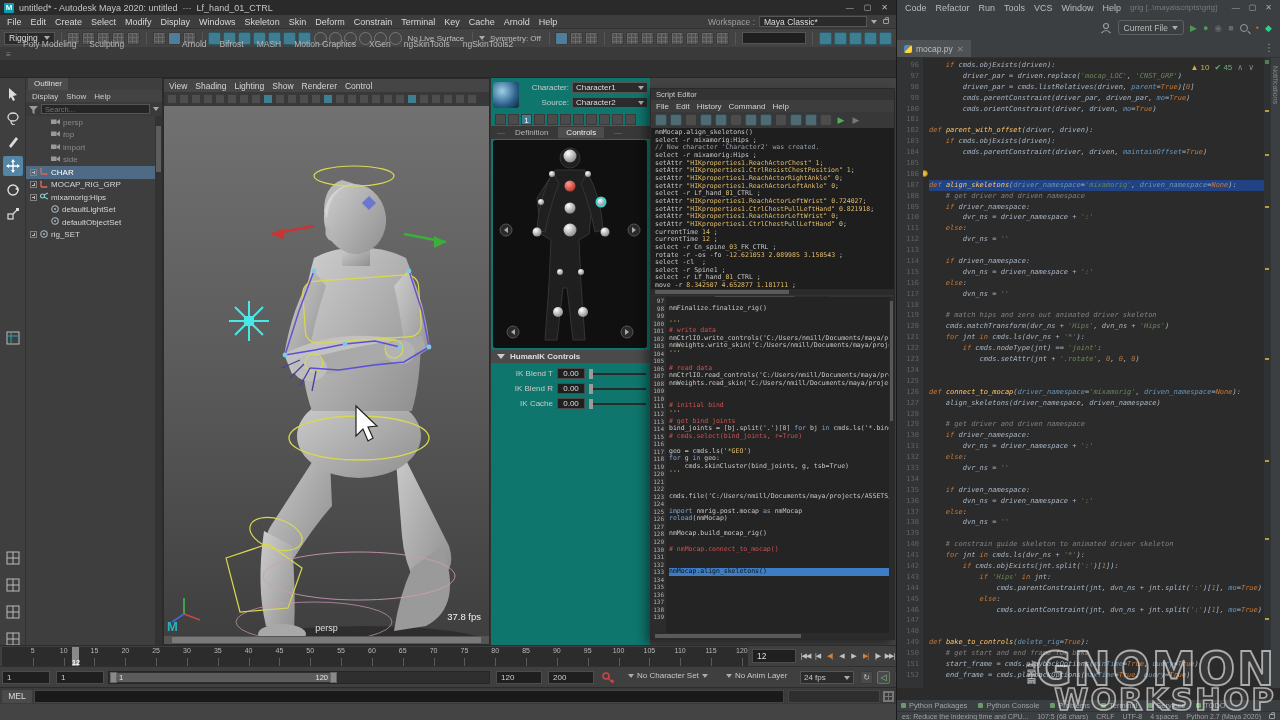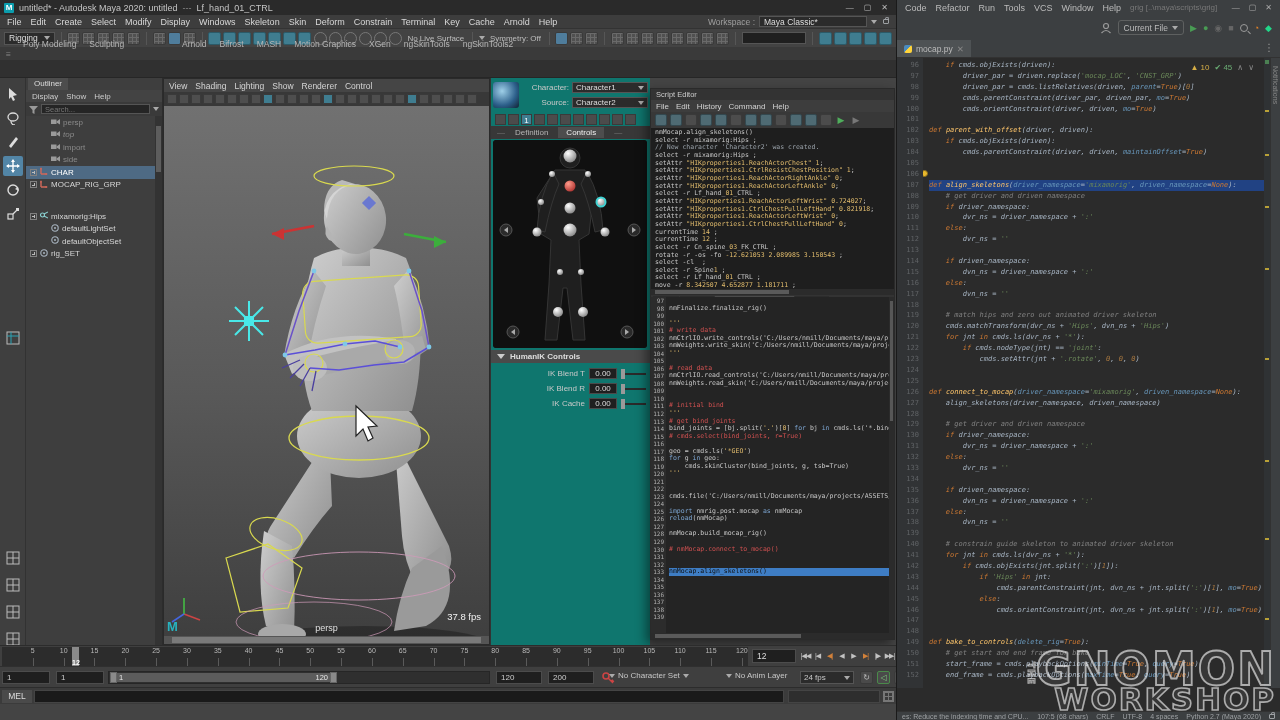--- a/index.html
+++ b/index.html
@@ -106,21 +106,21 @@
     display:flex;align-items:center;gap:10px;padding:0 6px;font-size:8px;color:#b5b5b5;}
   .hik-tabs .active{background:#4d4d4d;color:#eee;padding:1px 8px;}
   .hik-body{position:absolute;left:2px;top:62px;width:154px;height:208px;background:#101010;
     border-radius:3px;}
   .hik-sect{position:absolute;left:0;top:272px;right:0;height:13px;background:#4a4a4a;
     display:flex;align-items:center;gap:5px;padding:0 6px;font-size:8px;font-weight:bold;color:#ddd;}
   .tri-down{width:0;height:0;border-left:4px solid transparent;border-right:4px solid transparent;
     border-top:5px solid #ccc;}
   .hik-sliders{position:absolute;left:0;top:288px;right:0;}
   .slider-row{display:flex;align-items:center;height:15px;gap:4px;padding-right:4px;}
-  .slider-row .lbl{width:62px;text-align:right;font-size:8px;color:#c9c9c9;margin-left:32px;}
+  .slider-row .lbl{width:62px;text-align:right;font-size:8px;color:#c9c9c9;}
   .slider-row .val{width:28px;height:11px;background:#1f1f1f;border:1px solid #4a4a4a;
     font-size:8px;color:#ddd;text-align:center;line-height:10px;}
   .slider-row .track{flex:1;height:2px;background:#2a2a2a;position:relative;}
   .slider-row .handle{position:absolute;left:0;top:-4px;width:4px;height:10px;background:#9a9a9a;}
   
   .se{position:absolute;left:650px;top:10px;width:245px;height:552px;background:#3c3c3c;
     border:1px solid #2a2a2a;box-shadow:-4px 4px 10px rgba(0,0,0,.45);}
   .se-title{height:11px;background:#333;font-size:7.5px;color:#ccc;display:flex;
     align-items:center;padding:0 5px;}
   .se-menus{height:12px;background:#3d3d3d;display:flex;gap:7px;align-items:center;
@@ -523,21 +523,21 @@
             </div>
             <div class="ol-row" style="padding-left: 4px;">
               <span class="expander"></span>
               <span><svg width="8" height="8">
                   <path d="M1,7 V1 M1,7 H7" stroke="#d0685a" stroke-width="1.4" fill="none"></path>
                   <polygon points="1,0 0,2.5 2,2.5" fill="#d0685a"></polygon>
                   <polygon points="8,7 5.5,6 5.5,8" fill="#d0685a"></polygon>
                 </svg></span>
               <span>MOCAP_RIG_GRP</span>
             </div>
-            <div class="ol-row" style="padding-left: 4px; margin-top: 19px;">
+            <div class="ol-row" style="padding-left: 4px;">
               <span class="expander"></span>
               <span><svg width="8" height="8">
                   <circle cx="2.5" cy="4" r="2" fill="none" stroke="#8ad0d0" stroke-width="1.2"></circle>
                   <path d="M4,3 L8,1 M4,5 L8,7" stroke="#8ad0d0" stroke-width="1.1"></path>
                 </svg></span>
               <span>mixamorig:Hips</span>
             </div>
             <div class="ol-row" style="padding-left: 14px;">
               <span style="width: 8px;"></span>
               <span><svg width="8" height="8">
@@ -963,21 +963,21 @@
         </span>
         <span class="rs-handle" style="left:1px;"></span>
         <span class="rs-handle" style="left:221px;"></span>
       </span>
       <span class="rs-field" style="left:496px;width:46px;">120</span>
       <span class="rs-field" style="left:548px;width:46px;">200</span>
       <svg class="abs" style="left:602px;top:5px;" width="13" height="12">
         <circle cx="4" cy="4" r="3" fill="none" stroke="#c44" stroke-width="1.6"></circle>
         <path d="M6,6 L11,11 M9,9 l2,-1 M10,10 l2,-1" stroke="#c44" stroke-width="1.4"></path>
       </svg>
-      <span class="rs-dd" style="left:609px;">
+      <span class="rs-dd" style="left:628px;">
         <span class="caret"></span>
           <span>No Character Set</span>
           <span class="caret"></span>
       </span>
       <span class="rs-dd" style="left:726px;">
         <span class="caret"></span>
           <span>No Anim Layer</span>
       </span>
       <span class="rs-dd" style="left:800px;width:54px;height:13px;background:#2b2b2b;border:1px solid #555;justify-content:space-between;padding:0 3px;display:flex;">
         <span>24 fps</span>
@@ -1117,20 +1117,28 @@
         <div class="mark" style="top: 148px;"></div>
         <div class="mark" style="top: 210px;"></div>
         <div class="mark" style="top: 300px;"></div>
         <div class="mark" style="top: 402px;"></div>
         <div class="mark" style="top: 480px;"></div>
         <div class="mark" style="top: 560px;"></div>
       </div>
     <div class="pc-rightbar">
       <span class="pc-rightlbl">Notifications</span>
     </div>
+    <div class="pc-toolwin" id="pc-toolbtns">
+        <span><span class="twdot"></span>Python Packages</span>
+        <span><span class="twdot"></span>Python Console</span>
+        <span><span class="twdot"></span>Problems</span>
+        <span><span class="twdot"></span>Terminal</span>
+        <span><span class="twdot"></span>Services</span>
+        <span><span class="twdot"></span>TODO</span>
+      </div>
     <div class="pc-status">
       <span class="msg">es: Reduce the indexing time and CPU... (yesterday 3:31 PM)</span>
       <span>107:5 (68 chars)</span>
       <span>CRLF</span>
       <span>UTF-8</span>
       <span>4 spaces</span>
       <span>Python 2.7 (Maya 2020)</span>
       <span class="lock"></span>
     </div>
   </div>

